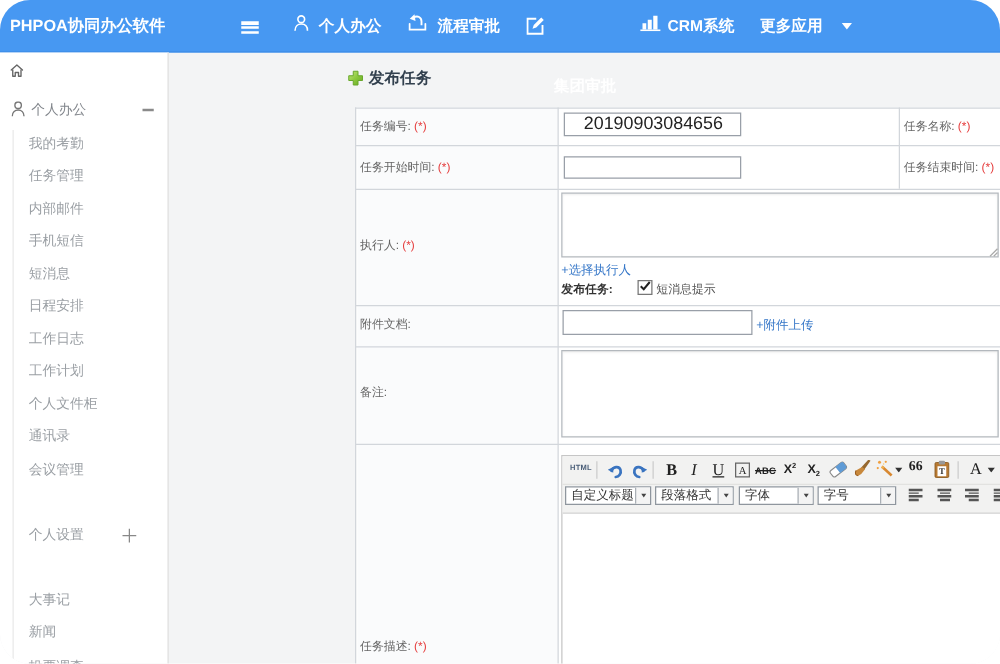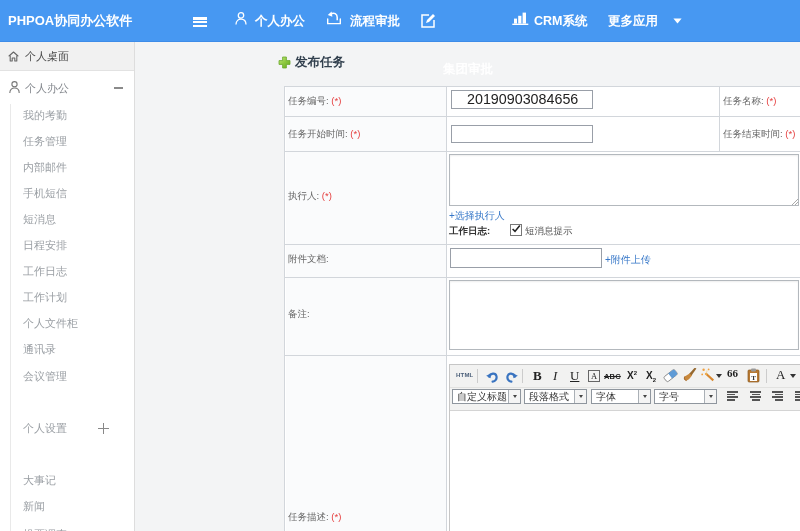--- a/index.html
+++ b/index.html
@@ -1,20 +1,20 @@
 <!DOCTYPE html>
 <html><head>
 <meta charset="utf-8">
 <style>
 html,body{margin:0;padding:0;}
 body{width:800px;height:531px;overflow:hidden;position:relative;
   font-family:"Liberation Sans",sans-serif;
   -webkit-font-smoothing:antialiased;}
 .abs{position:absolute;}
-#root{position:absolute;left:0;top:0;width:800px;height:531px;background:#f3f4f5;overflow:hidden;}
+#root{position:absolute;left:0;top:0;width:800px;height:531px;background:#f3f4f5;overflow:hidden;border-radius:24px;}
 
 #hdr{left:0;top:0;width:800px;height:41px;background:#4798f2;border-bottom:1px solid #3e8ce8;box-sizing:content-box;}
 #hdr .logo{left:8px;top:0;height:42px;line-height:42px;color:#fff;font-size:13px;font-weight:bold;letter-spacing:0;}
 .navtxt{top:0;height:42px;line-height:42px;color:#fff;font-size:12.5px;font-weight:bold;}
 
 #side{left:0;top:42px;width:134px;height:489px;background:#fff;border-right:1px solid #ddd;}
 #side .desk{left:0;top:0;width:134px;height:28px;background:#f1f1f1;border-bottom:1px solid #e2e2e2;}
 #side .desk span{position:absolute;left:25px;top:0;height:28px;line-height:28px;font-size:11px;color:#4a4a4a;font-weight:500;}
 #side .p1{left:25px;font-size:11px;color:#82868c;}
 .smenu{left:23px;width:100px;font-size:11px;color:#9a9fa4;height:18px;line-height:18px;}
@@ -67,23 +67,20 @@
     <rect x="0.3" y="11.6" width="16" height="1.4" fill="#fff"></rect>
   </svg>
   <div class="abs navtxt" style="left:534px;">CRM系统</div>
   <div class="abs navtxt" style="left:608px;">更多应用</div>
   <svg class="abs" style="left:673px;top:17.5px;" width="9" height="6" viewBox="0 0 9 6">
     <path d="M0.4 0.4 L8.6 0.4 L4.5 5.6 Z" fill="#fff"></path>
   </svg>
 </div>
 
 <div class="abs" id="side">
-  <div class="abs desk">
-        <span>个人桌面</span>
-      </div>
 
   <svg class="abs" style="left:8px;top:9px;" width="11" height="11" viewBox="0 0 11 11">
     <path d="M1 5 L5.5 1 L10 5" fill="none" stroke="#666" stroke-width="1.1" stroke-linecap="round" stroke-linejoin="round"></path>
     <path d="M2.2 4.6 L2.2 10 L4.2 10 L4.2 7 L6.8 7 L6.8 10 L8.8 10 L8.8 4.6" fill="none" stroke="#666" stroke-width="1.1" stroke-linejoin="round"></path>
   </svg>
   <div id="guide" class="abs"></div>
 
   <svg class="abs" style="left:9px;top:39px;" width="11" height="13" viewBox="0 0 11 13">
     <circle cx="5.5" cy="3.2" r="2.6" fill="none" stroke="#777" stroke-width="1.1"></circle>
     <path d="M0.8 12 C0.8 8.5 3.2 7 5.5 7 C7.8 7 10.2 8.5 10.2 12" fill="none" stroke="#777" stroke-width="1.1"></path>
@@ -144,21 +141,21 @@
 <div class="abs lbl" style="left:288px;top:128px;">任务开始时间: <span class="req">(*)</span></div>
 <div class="abs" style="left:451px;top:125px;width:142px;height:18px;background:#fff;border:1px solid #999fa8;box-sizing:border-box;"></div>
 <div class="abs lbl" style="left:723px;top:128px;">任务结束时间: <span class="req">(*)</span></div>
 
 <div class="abs lbl" style="left:288px;top:190px;">执行人: <span class="req">(*)</span></div>
 <div class="abs" style="left:449px;top:154px;width:350px;height:52px;background:#fff;border:1px solid #b3b8bd;box-sizing:border-box;box-shadow:inset 0 1px 2px rgba(0,0,0,.07);"></div>
 <svg class="abs" style="left:791px;top:198px;" width="8" height="8" viewBox="0 0 8 8">
   <path d="M7 1 L1 7 M7 4 L4 7" stroke="#aaa" stroke-width="1"></path>
 </svg>
 <div class="abs lnk" style="left:449px;top:209px;">+选择执行人</div>
-<div class="abs" style="left:449px;top:224.5px;font-size:9.5px;font-weight:bold;color:#333;">工作日志:</div>
+<div class="abs" style="left:449px;top:224.5px;font-size:9.5px;font-weight:bold;color:#333;">发布任务:</div>
 <div class="abs" style="left:510px;top:224px;width:10px;height:10px;background:#fff;border:1px solid #777;"></div>
 <svg class="abs" style="left:511px;top:223.5px;" width="10" height="10" viewBox="0 0 10 10">
   <path d="M1.6 5 L4 7.4 L8.8 1.6" fill="none" stroke="#222" stroke-width="1.6"></path>
 </svg>
 <div class="abs" style="left:525px;top:225px;font-size:9.5px;color:#555;">短消息提示</div>
 
 <div class="abs lbl" style="left:288px;top:253px;">附件文档:</div>
 <div class="abs" style="left:450px;top:248px;width:152px;height:20px;background:#fff;border:1px solid #999fa8;box-sizing:border-box;"></div>
 <div class="abs lnk" style="left:605px;top:253px;">+附件上传</div>
 

